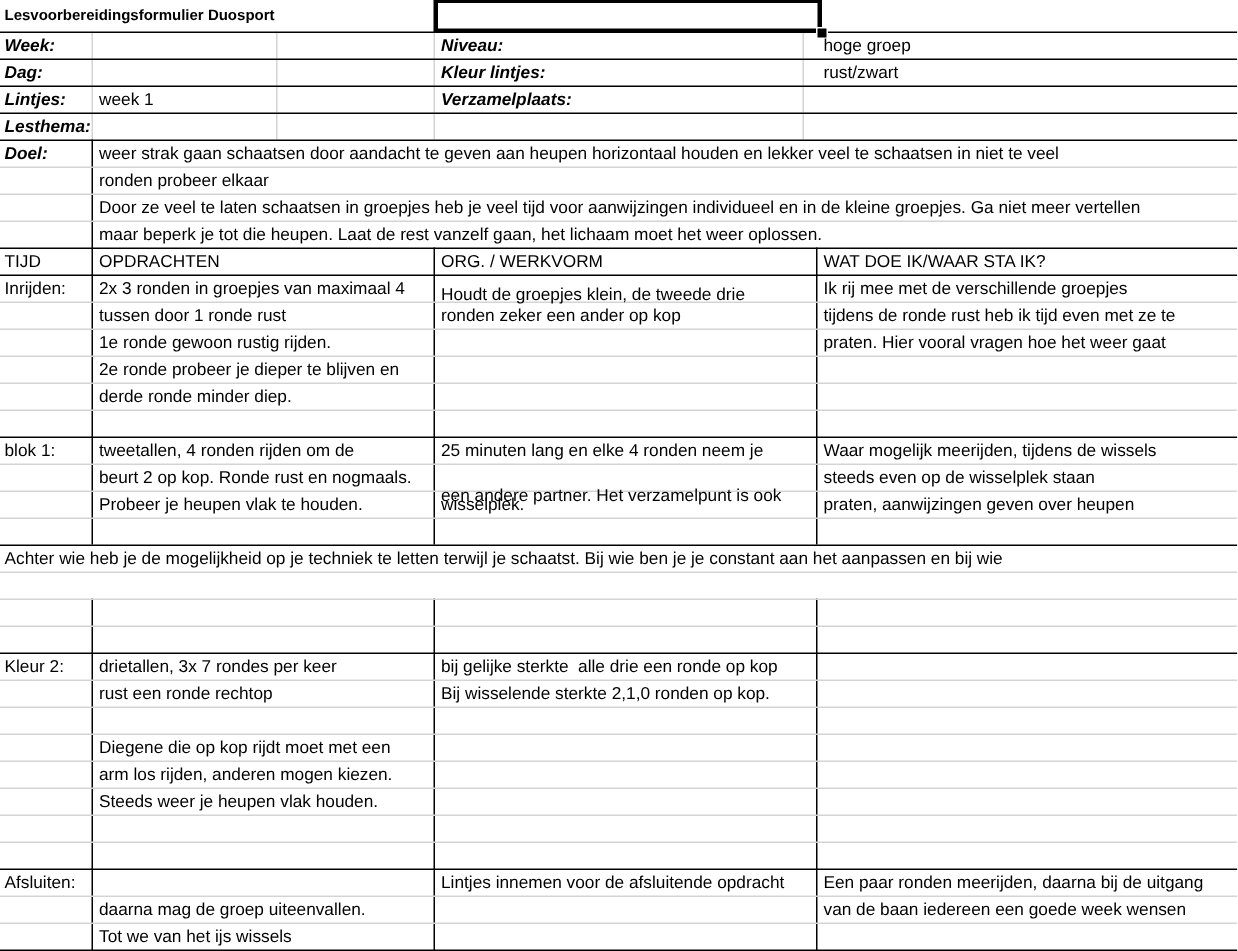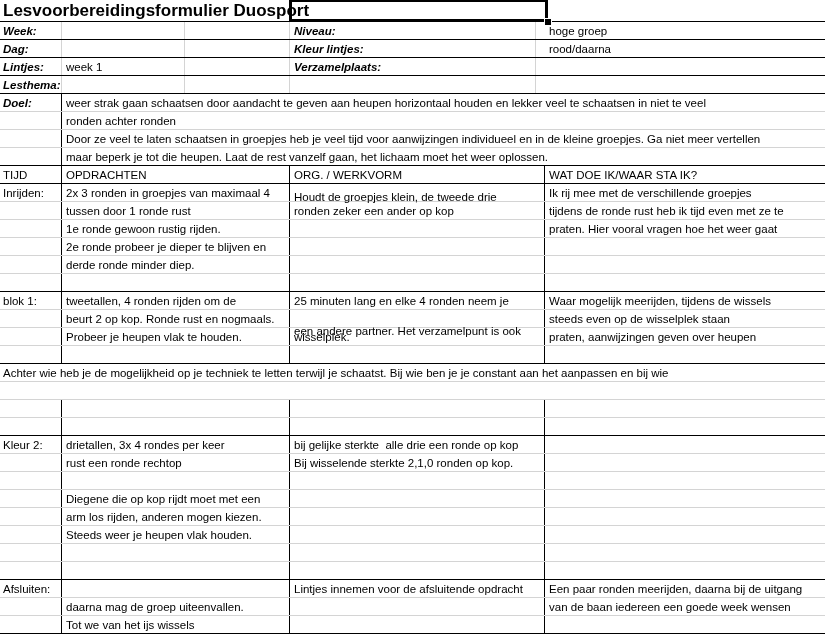--- a/index.html
+++ b/index.html
@@ -14,21 +14,21 @@
   }
   .cell {
     position:absolute;
     height:18px; line-height:18px;
     white-space:pre;
   }
   .b { font-weight:bold;font-style:italic; }
   .title {
     position:absolute; left:3px; top:1px;
     height:20px; line-height:20px;
-    font-size:17px; font-weight:bold; white-space:pre;
+    font-size:10px; font-weight:bold; white-space:pre;
   }
   .hline, .vline { position:absolute; }
   .hline { left:0; width:825px; height:1px; }
   .vline { width:1px; }
   .sel {
     position:absolute; left:289px; top:-1px;
     width:259px; height:23px;
     border:3px solid #000000;
     box-sizing:border-box;
     background:transparent;
@@ -105,27 +105,27 @@
   <div class="cell cA b" style="top:40px">Dag:</div>
   <div class="cell cB" style="top:40px"></div>
   <div class="cell cA b" style="top:58px">Lintjes:</div>
   <div class="cell cB" style="top:58px">week 1</div>
   <div class="cell cA b" style="top:76px">Lesthema:</div>
   <div class="cell cB" style="top:76px"></div>
 
   <div class="cell cC b" style="top:22px">Niveau:</div>
   <div class="cell cD" style="top:22px">hoge groep</div>
   <div class="cell cC b" style="top:40px">Kleur lintjes:</div>
-  <div class="cell cD" style="top:40px">rood/daarna</div>
+  <div class="cell cD" style="top:40px">rust/zwart</div>
   <div class="cell cC b" style="top:58px">Verzamelplaats:</div>
   <div class="cell cD" style="top:58px"></div>
 
   <div class="cell cA b" style="top:94px">Doel:</div>
   <div class="cell cB" style="top:94px">weer strak gaan schaatsen door aandacht te geven aan heupen horizontaal houden en lekker veel te schaatsen in niet te veel</div>
-  <div class="cell cB" style="top:112px">ronden achter ronden</div>
+  <div class="cell cB" style="top:112px">ronden probeer elkaar</div>
   <div class="cell cB" style="top:130px">Door ze veel te laten schaatsen in groepjes heb je veel tijd voor aanwijzingen individueel en in de kleine groepjes. Ga niet meer vertellen</div>
   <div class="cell cB" style="top:148px">maar beperk je tot die heupen. Laat de rest vanzelf gaan, het lichaam moet het weer oplossen.</div>
 
   <div class="cell cA" style="top:166px">TIJD</div>
   <div class="cell cB" style="top:166px">OPDRACHTEN</div>
   <div class="cell cC" style="top:166px">ORG. / WERKVORM</div>
   <div class="cell cD" style="top:166px">WAT DOE IK/WAAR STA IK?</div>
 
   <div class="cell cA" style="top:184px">Inrijden:</div>
   <div class="cell cB" style="top:184px">2x 3 ronden in groepjes van maximaal 4</div>
@@ -146,21 +146,21 @@
   <div class="cell cC" style="top:292px">25 minuten lang en elke 4 ronden neem je</div>
   <div class="cell cC" style="top:322px">een andere partner. Het verzamelpunt is ook</div>
   <div class="cell cC" style="top:328px">wisselplek.</div>
   <div class="cell cD" style="top:292px">Waar mogelijk meerijden, tijdens de wissels</div>
   <div class="cell cD" style="top:310px">steeds even op de wisselplek staan</div>
   <div class="cell cD" style="top:328px">praten, aanwijzingen geven over heupen</div>
 
   <div class="cell cA" style="top:364px">Achter wie heb je de mogelijkheid op je techniek te letten terwijl je schaatst. Bij wie ben je je constant aan het aanpassen en bij wie</div>
 
   <div class="cell cA" style="top:436px">Kleur 2:</div>
-  <div class="cell cB" style="top:436px">drietallen, 3x 4 rondes per keer</div>
+  <div class="cell cB" style="top:436px">drietallen, 3x 7 rondes per keer</div>
   <div class="cell cB" style="top:454px">rust een ronde rechtop</div>
   <div class="cell cB" style="top:472px"></div>
   <div class="cell cB" style="top:490px">Diegene die op kop rijdt moet met een</div>
   <div class="cell cB" style="top:508px">arm los rijden, anderen mogen kiezen.</div>
   <div class="cell cB" style="top:526px">Steeds weer je heupen vlak houden.</div>
   <div class="cell cC" style="top:436px">bij gelijke sterkte  alle drie een ronde op kop</div>
   <div class="cell cC" style="top:454px">Bij wisselende sterkte 2,1,0 ronden op kop.</div>
 
   <div class="cell cA" style="top:580px">Afsluiten:</div>
   <div class="cell cB" style="top:598px">daarna mag de groep uiteenvallen.</div>

